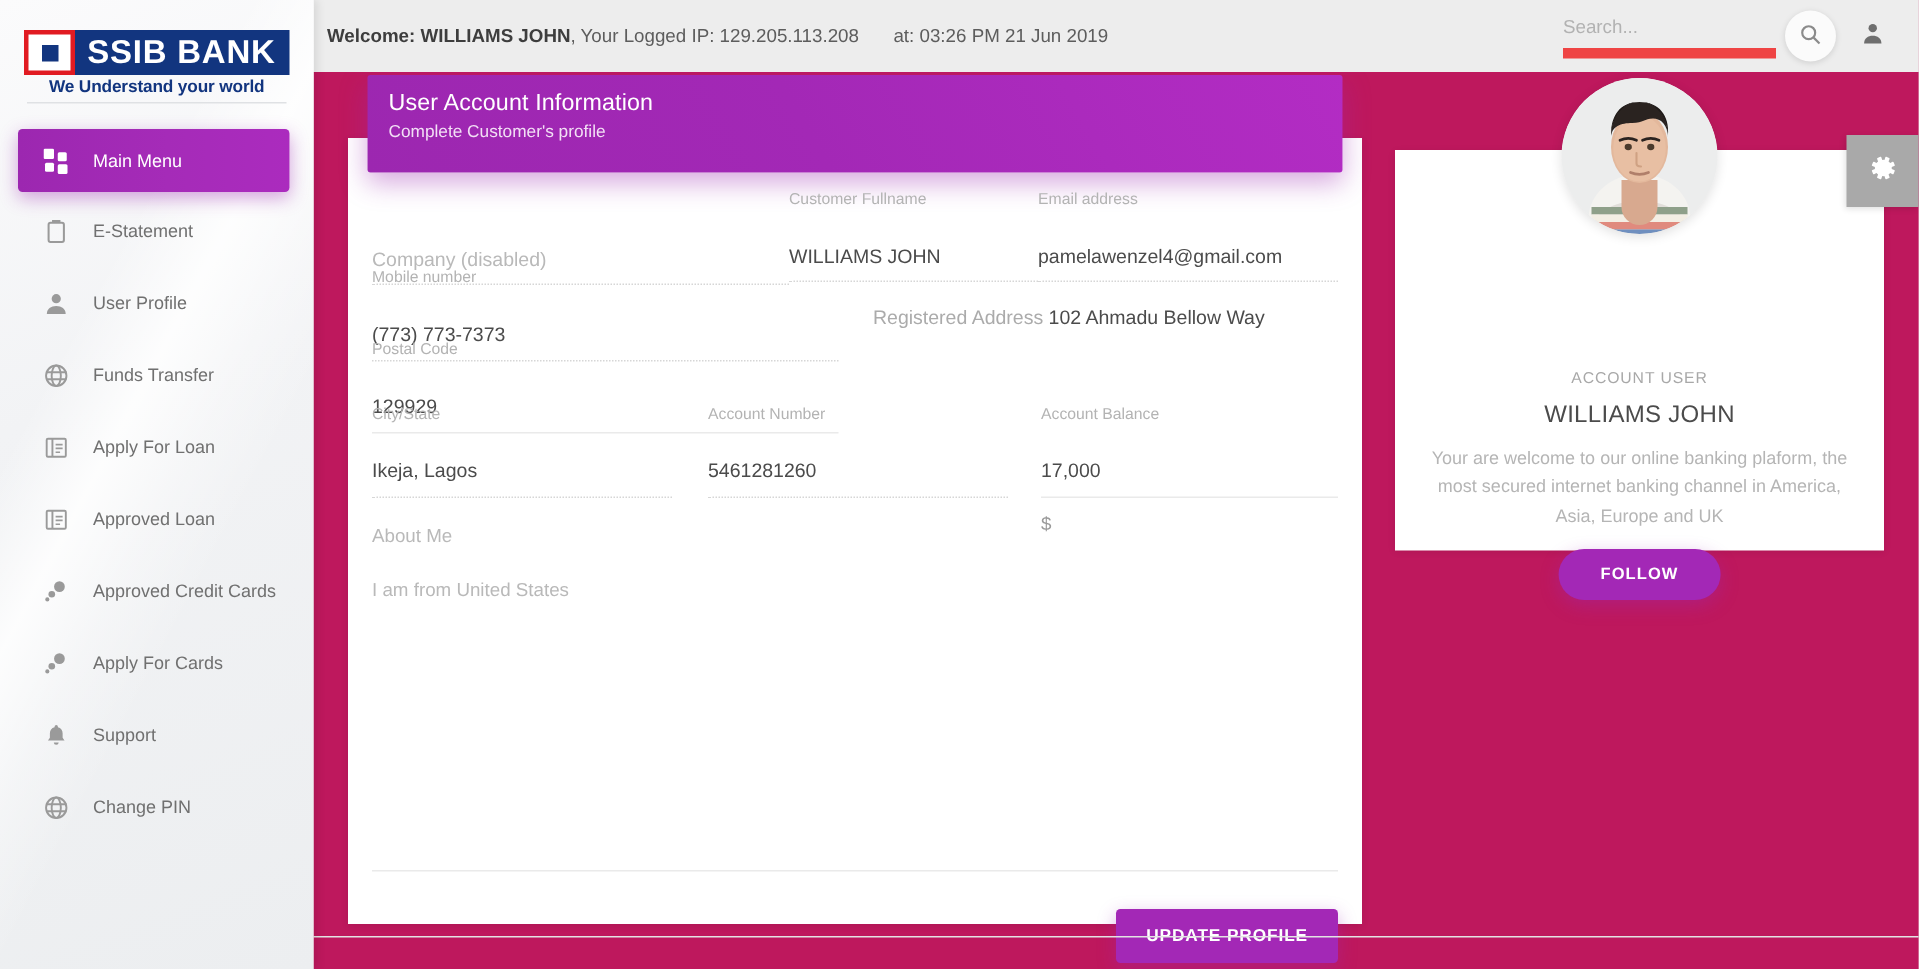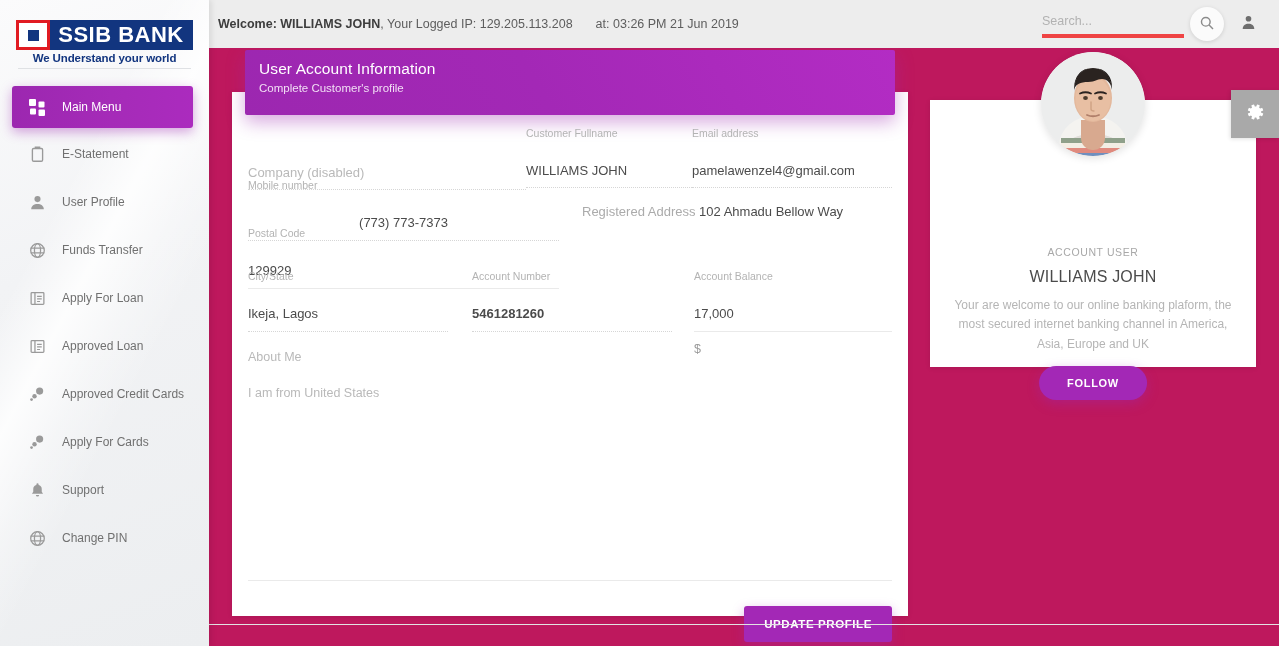--- a/index.html
+++ b/index.html
@@ -95,21 +95,21 @@
     white-space: nowrap;
   }
   #welcome b { color: #3d3d3d; }
   #welcome .sp { display: inline-block; width: 16px; }
   #top-right {
     margin-left: auto; display: flex; align-items: center;
     padding-right: 22px;
   }
   #search-box {
     width: 142px; position: relative;
-    border-bottom: 4px solid #ef4444;
+    border-bottom: 7px solid #ef4444;
     padding-bottom: 5px;
     margin-right: 6px;
   }
   #search-input {
     border: 0; outline: 0; background: transparent;
     font-family: inherit; font-size: 12.5px; color: #6d6d6d;
     width: 100%;
   }
   #search-input::placeholder { color: #b2b2b2; }
   #search-btn {
@@ -173,37 +173,37 @@
   #row1 { position: absolute; left: 16px; top: 0; width: 644px; height: 50px; }
   #f-company { position: absolute; left: 0; top: 14px; width: 278px; }
   #f-company .fld-value { padding-bottom: 9px; }
   #f-fullname { position: absolute; left: 278px; top: 0; width: 166px; }
   #f-fullname .fld-value { padding-bottom: 9px; }
   #f-email { position: absolute; left: 444px; top: 0; width: 200px; }
   #f-email .fld-value { padding-bottom: 9px; }
 
   #row2 { position: absolute; left: 16px; top: 52px; width: 644px; }
   #f-mobile { position: absolute; left: 0; top: 0; width: 311px; }
-  #f-mobile .fld-value { padding-bottom: 10px; text-align: center; }
+  #f-mobile .fld-value { padding-bottom: 10px; }
   #f-address {
     position: absolute; left: 334px; top: 24px;
     font-size: 13px;
   }
   #f-address .addr-label { color: #ababab; }
   #f-address .addr-value { color: #4b4b4b; }
 
   #row3 { position: absolute; left: 16px; top: 100px; width: 644px; }
   #f-postal { width: 311px; }
   #f-postal .fld-value { padding-bottom: 10px; }
 
   #row4 { position: absolute; left: 16px; top: 143px; width: 644px; }
   #f-city { position: absolute; left: 0; top: 0; width: 200px; }
   #f-city .fld-value { padding-bottom: 10px; }
   #f-account { position: absolute; left: 224px; top: 0; width: 200px; }
-  #f-account .fld-value { padding-bottom: 10px; font-weight: bold; }
+  #f-account .fld-value { padding-bottom: 10px; }
   #f-balance { position: absolute; left: 446px; top: 0; width: 198px; }
   #f-balance .fld-value { padding-bottom: 10px; }
   #f-balance .currency {
     font-size: 12.5px; color: #9a9a9a; padding-top: 10px;
   }
 
   #about-label {
     position: absolute; left: 16px; top: 222px;
     font-size: 12.5px; color: #b9b9b9;
   }

